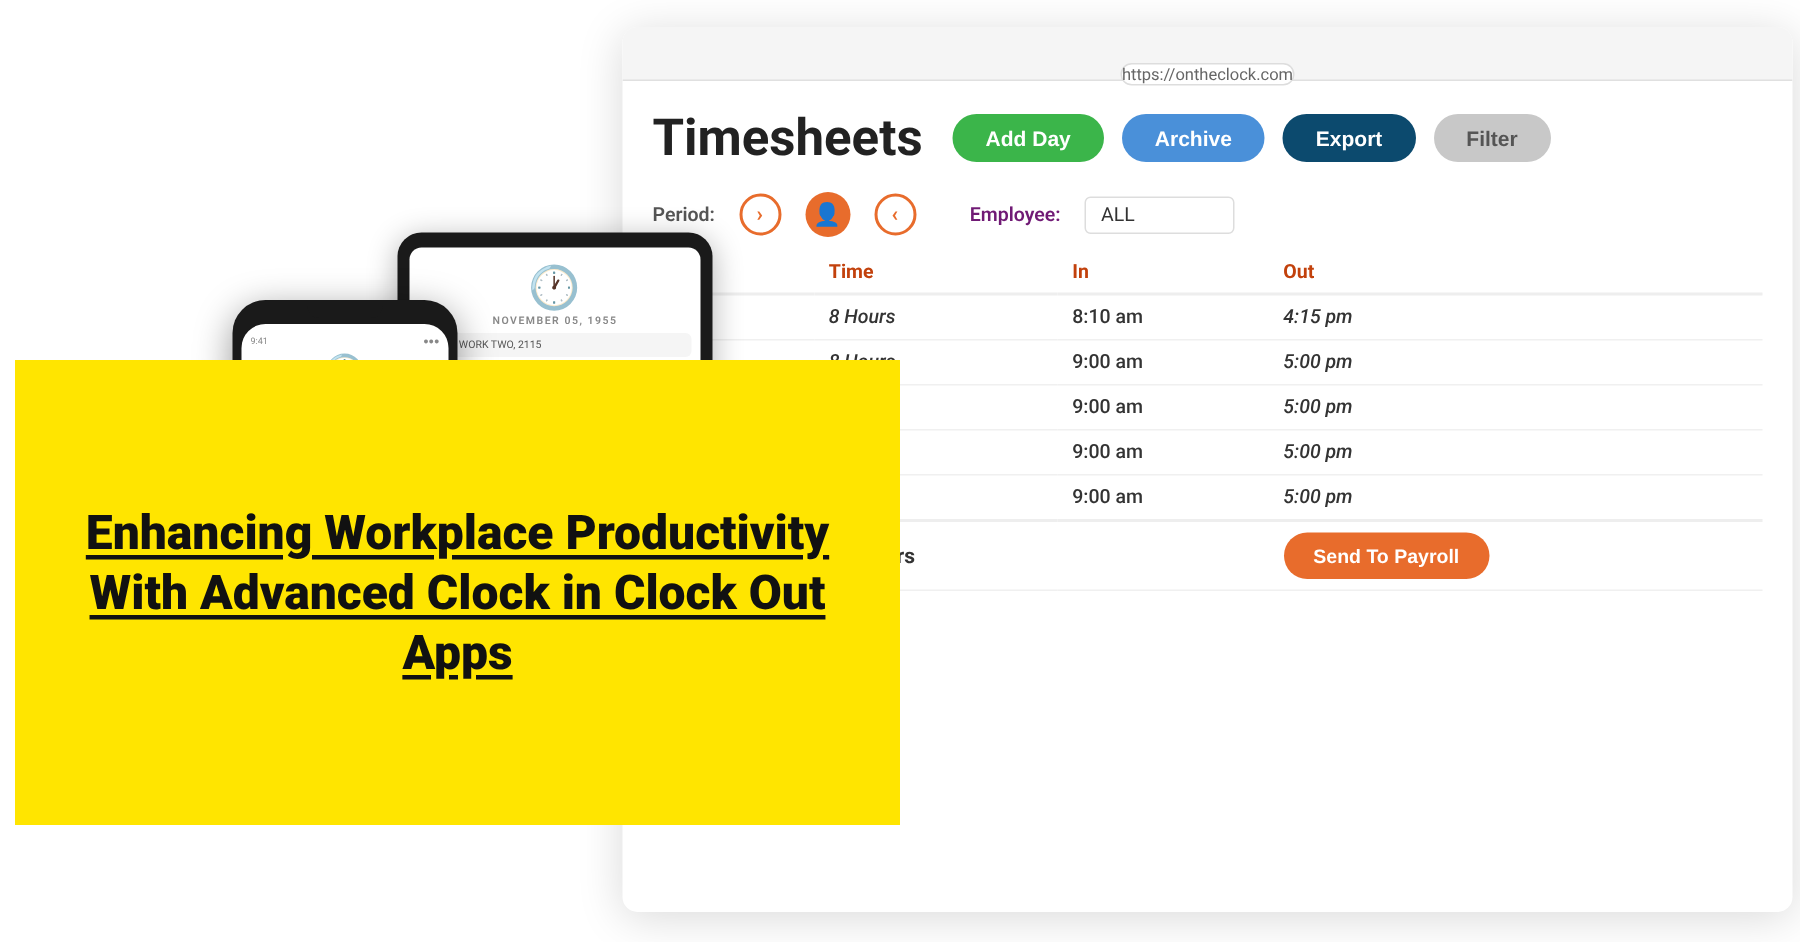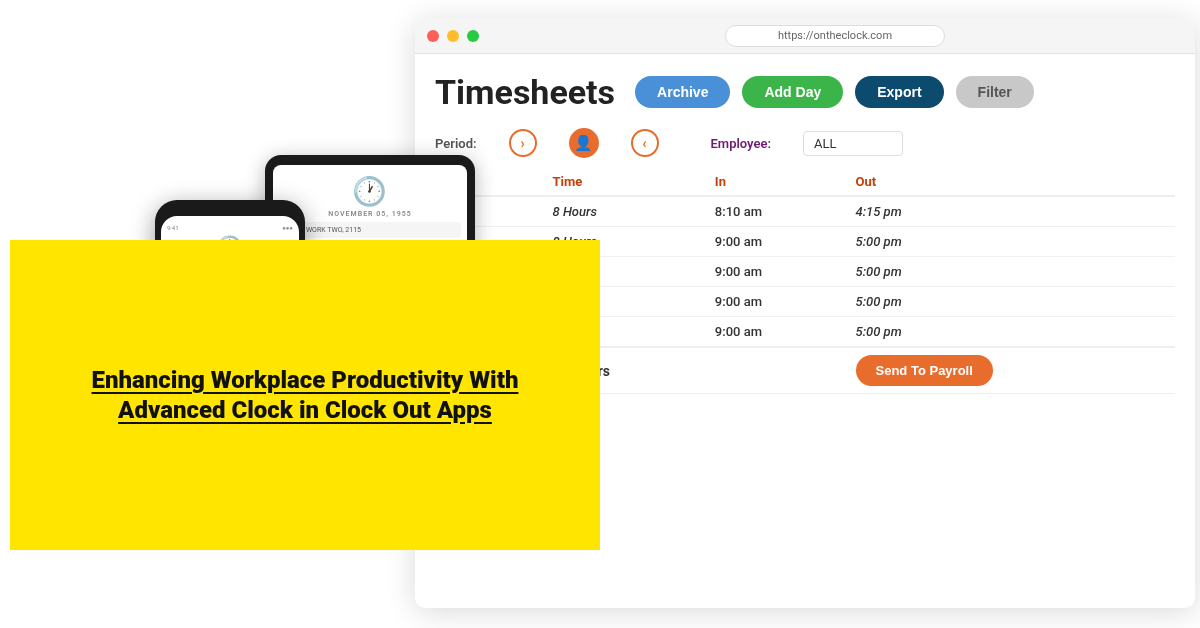--- a/index.html
+++ b/index.html
@@ -33,20 +33,21 @@
     }
 
     .browser-bar {
       background: #f5f5f5;
       height: 36px;
       display: flex;
       align-items: center;
       padding: 0 12px;
       gap: 8px;
       border-bottom: 1px solid #e0e0e0;
+      flex-direction: column;
     }
 
     .browser-dot {
       width: 12px;
       height: 12px;
       border-radius: 50%;
     }
     .dot-red { background: #ff5f57; }
     .dot-yellow { background: #ffbd2e; }
     .dot-green { background: #28ca41; }
@@ -96,21 +97,21 @@
     }
     .btn-archive { background: #4a90d9; }
     .btn-addday { background: #3bb54a; }
     .btn-export { background: #0c4a6e; }
     .btn-filter { background: #c8c8c8; color: #555; }
 
     
     .ts-controls {
       display: flex;
       align-items: center;
-      gap: 32px;
+      gap: 16px;
       margin-bottom: 10px;
       font-size: 13px;
       color: #444;
     }
 
     .ts-period-label { font-weight: 600; color: #555; font-size: 13px; }
     .ts-period-value {
       border: 1px solid #ddd;
       border-radius: 4px;
       padding: 4px 10px;
@@ -403,21 +404,21 @@
       height: 310px;
       background: #FFE500;
       z-index: 5;
       display: flex;
       align-items: center;
       justify-content: center;
       padding: 20px 30px;
     }
 
     .hero-text {
-      font-size: 24px;
+      font-size: 32px;
       font-weight: 900;
       color: #111;
       text-align: center;
       line-height: 1.25;
       text-decoration: underline;
       text-underline-offset: 4px;
       font-style: normal;
     }
 
   </style>
@@ -431,22 +432,22 @@
     <div class="browser-dot dot-red"></div>
     <div class="browser-dot dot-yellow"></div>
     <div class="browser-dot dot-green"></div>
     <div class="browser-url">https://ontheclock.com</div>
   </div>
 
   <div class="browser-content">
 
     <div class="ts-header">
       <span class="ts-title">Timesheets</span>
+      <button class="btn btn-addday">Add Day</button>
       <button class="btn btn-archive">Archive</button>
-      <button class="btn btn-addday">Add Day</button>
       <button class="btn btn-export">Export</button>
       <button class="btn btn-filter">Filter</button>
     </div>
 
     <div class="ts-controls">
       <span class="ts-period-label">Period:</span>
       <div class="ts-nav-arrow">›</div>
       <div class="person-icon">👤</div>
       <div class="ts-nav-arrow">‹</div>
       <span class="ts-employee-label">Employee:</span>

